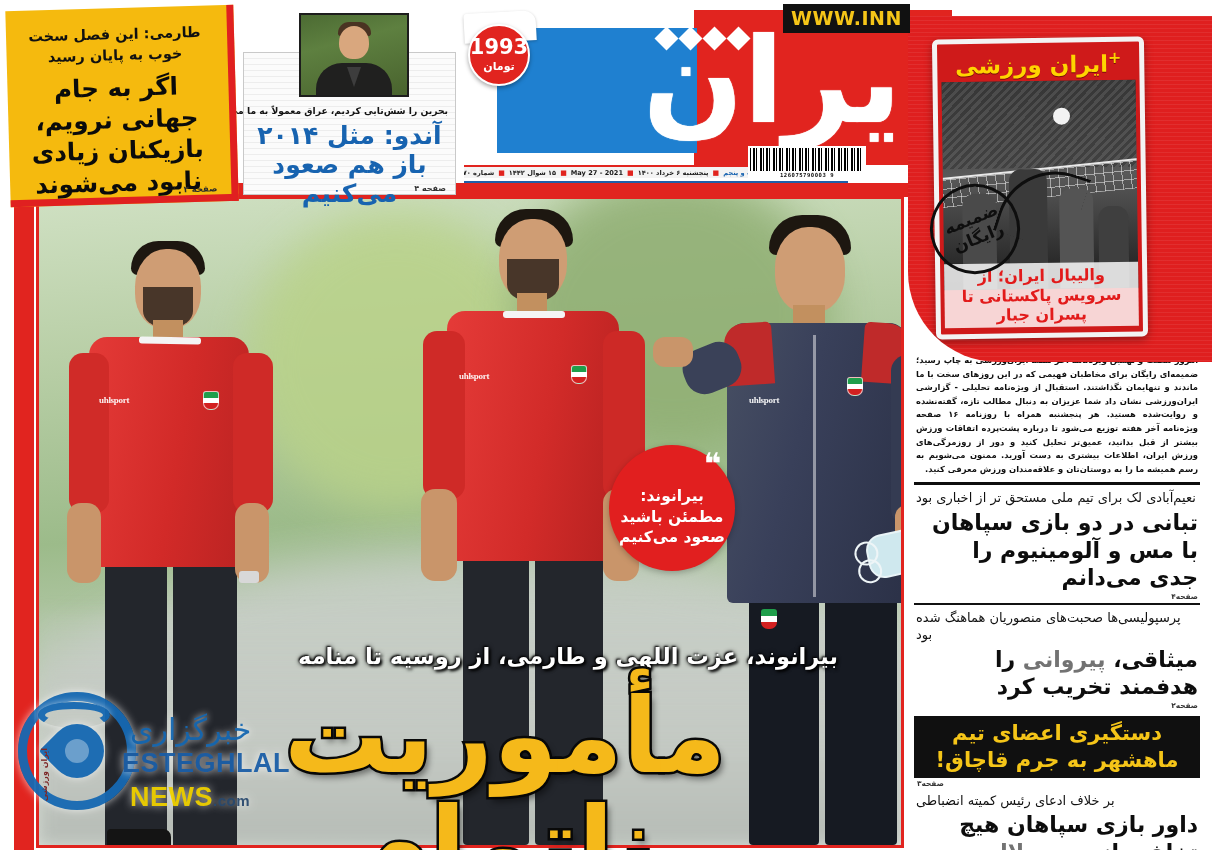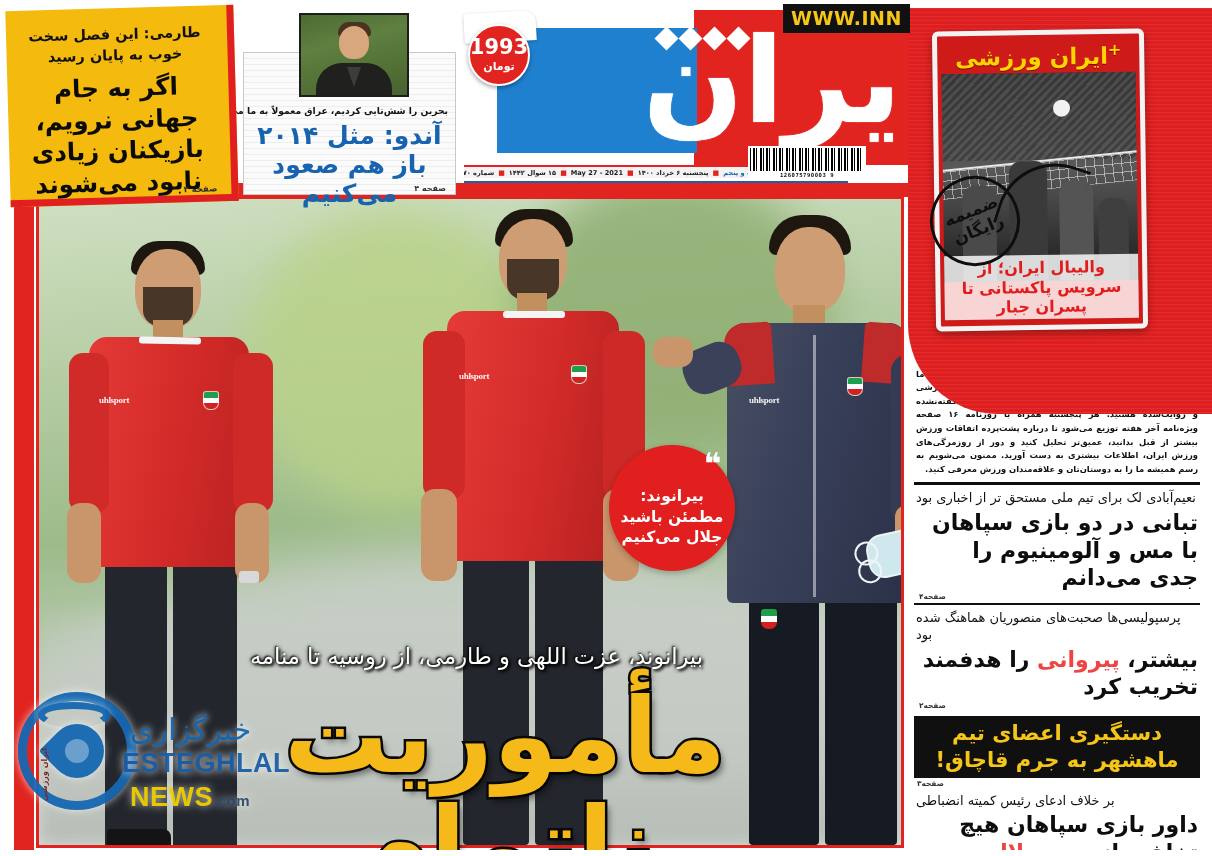--- a/index.html
+++ b/index.html
@@ -202,22 +202,22 @@
     letter-spacing: .5px;
     padding: 3px 8px 4px 8px;
     z-index: 8;
     font-family: "DejaVu Sans", sans-serif;
     direction: ltr;
   }
 
   
   .red-panel {
     position: absolute;
-    right: 0; top: 8px;
-    width: 304px; height: 406px;
+    right: 0; top: 16px;
+    width: 304px; height: 346px;
     background: #df1f1f;
     background-image: repeating-linear-gradient(
       to bottom, rgba(255,255,255,.07) 0 1px, rgba(0,0,0,0) 1px 4px);
     border-radius: 0 0 0 90px;
     z-index: 7;
     overflow: hidden;
   }
   .supp-cover {
     position: absolute;
     left: 26px; top: 22px;
@@ -320,24 +320,24 @@
   .news-item { padding: 5px 2px 2px 2px; position: relative; }
   .news-item + .news-item { border-top: 2.5px solid #111; }
   .news-item .kicker {
     font-size: 13px; font-weight: 400; color: #111;
     text-align: left; line-height: 1.3; margin-bottom: 2px;
   }
   .news-item .head {
     font-size: 22px; font-weight: 900; color: #0d0d0d;
     line-height: 1.24; letter-spacing: -0.7px;
   }
-  .news-item .head .red { color: #ef4444; }
+  .news-item .head .red { color: #737373; }
   .news-item .pageref {
     font-size: 7.4px; font-weight: 700; color: #333;
-    text-align: left; margin-top: 1px; padding-left: 3px;
+    text-align: right; margin-top: 1px; padding-left: 3px;
   }
   .news-black {
     background: #101010; margin: 4px 0 0 0; padding: 4px 6px 5px 6px;
   }
   .news-black .head {
     font-size: 21px; font-weight: 900; color: #f5c518;
     text-align: center; line-height: 1.24; letter-spacing: -0.7px;
   }
   .news-black-ref {
     font-size: 7.4px; font-weight: 700; color: #333;
@@ -498,22 +498,22 @@
     font-size: 15.5px; font-weight: 900; color: #ffffff;
     text-align: center; line-height: 1.34; letter-spacing: -0.5px;
     padding: 0 6px;
   }
 
   
   .main-kicker {
     position: absolute;
     left: 250px; top: 643px;
     width: 636px;
-    text-align: left;
-    font-size: 22.5px; font-weight: 400; color: #ffffff;
+    text-align: center;
+    font-size: 22.5px; font-weight: 700; color: #ffffff;
     letter-spacing: -0.8px;
     text-shadow: 0 0 5px #000, 2px 2px 3px #000, -1px -1px 2px #000;
     z-index: 5;
   }
   .main-headline {
     position: absolute;
     left: 120px; top: 682px;
     width: 770px;
     text-align: center;
     font-size: 104px; font-weight: 900; color: #f5b91a;
@@ -671,21 +671,21 @@
       <div class="ph-crest"></div>
     </div>
   </div>
 
   <div class="red-strip-top"></div>
   <div class="frame-left"></div>
   <div class="frame-left-red"></div>
 
   <div class="quote-circle">
     <span class="qmark">❝</span>
-    <div class="qtext">بیرانوند: مطمئن باشید جلال می‌کنیم</div>
+    <div class="qtext">بیرانوند: مطمئن باشید صعود می‌کنیم</div>
   </div>
 
   <div class="main-kicker">بیرانوند، عزت اللهی و طارمی، از روسیه تا منامه</div>
   <div class="main-headline">مأموریت ناتمام</div>
 
   <div class="watermark">
     <div class="wm-ring"></div>
     <div class="wm-eye"></div>
     <div class="wm-pin"></div>
     <div class="wm-fa">خبرگزاری</div>
@@ -781,21 +781,21 @@
 
     <div class="news-item">
       <div class="kicker">نعیم‌آبادی لک برای تیم ملی مستحق تر از اخباری بود</div>
       <div class="head">تبانی در دو بازی سپاهان با مس و آلومینیوم را جدی می‌دانم</div>
       <div class="pageref">صفحه۴</div>
     </div>
 
     <div class="news-item">
       <div class="kicker">پرسپولیسی‌ها صحبت‌های منصوریان هماهنگ شده بود</div>
       <div class="head">
-        <span>بیشتر، </span><span class="red">پیروانی</span><span> را هدفمند تخریب کرد</span>
+        <span>میثاقی، </span><span class="red">پیروانی</span><span> را هدفمند تخریب کرد</span>
       </div>
       <div class="pageref">صفحه۲</div>
     </div>
 
     <div class="news-black">
       <div class="head">دستگیری اعضای تیم ماهشهر به جرم قاچاق!</div>
     </div>
     <div class="news-black-ref">صفحه۳</div>
 
     <div class="news-item">

